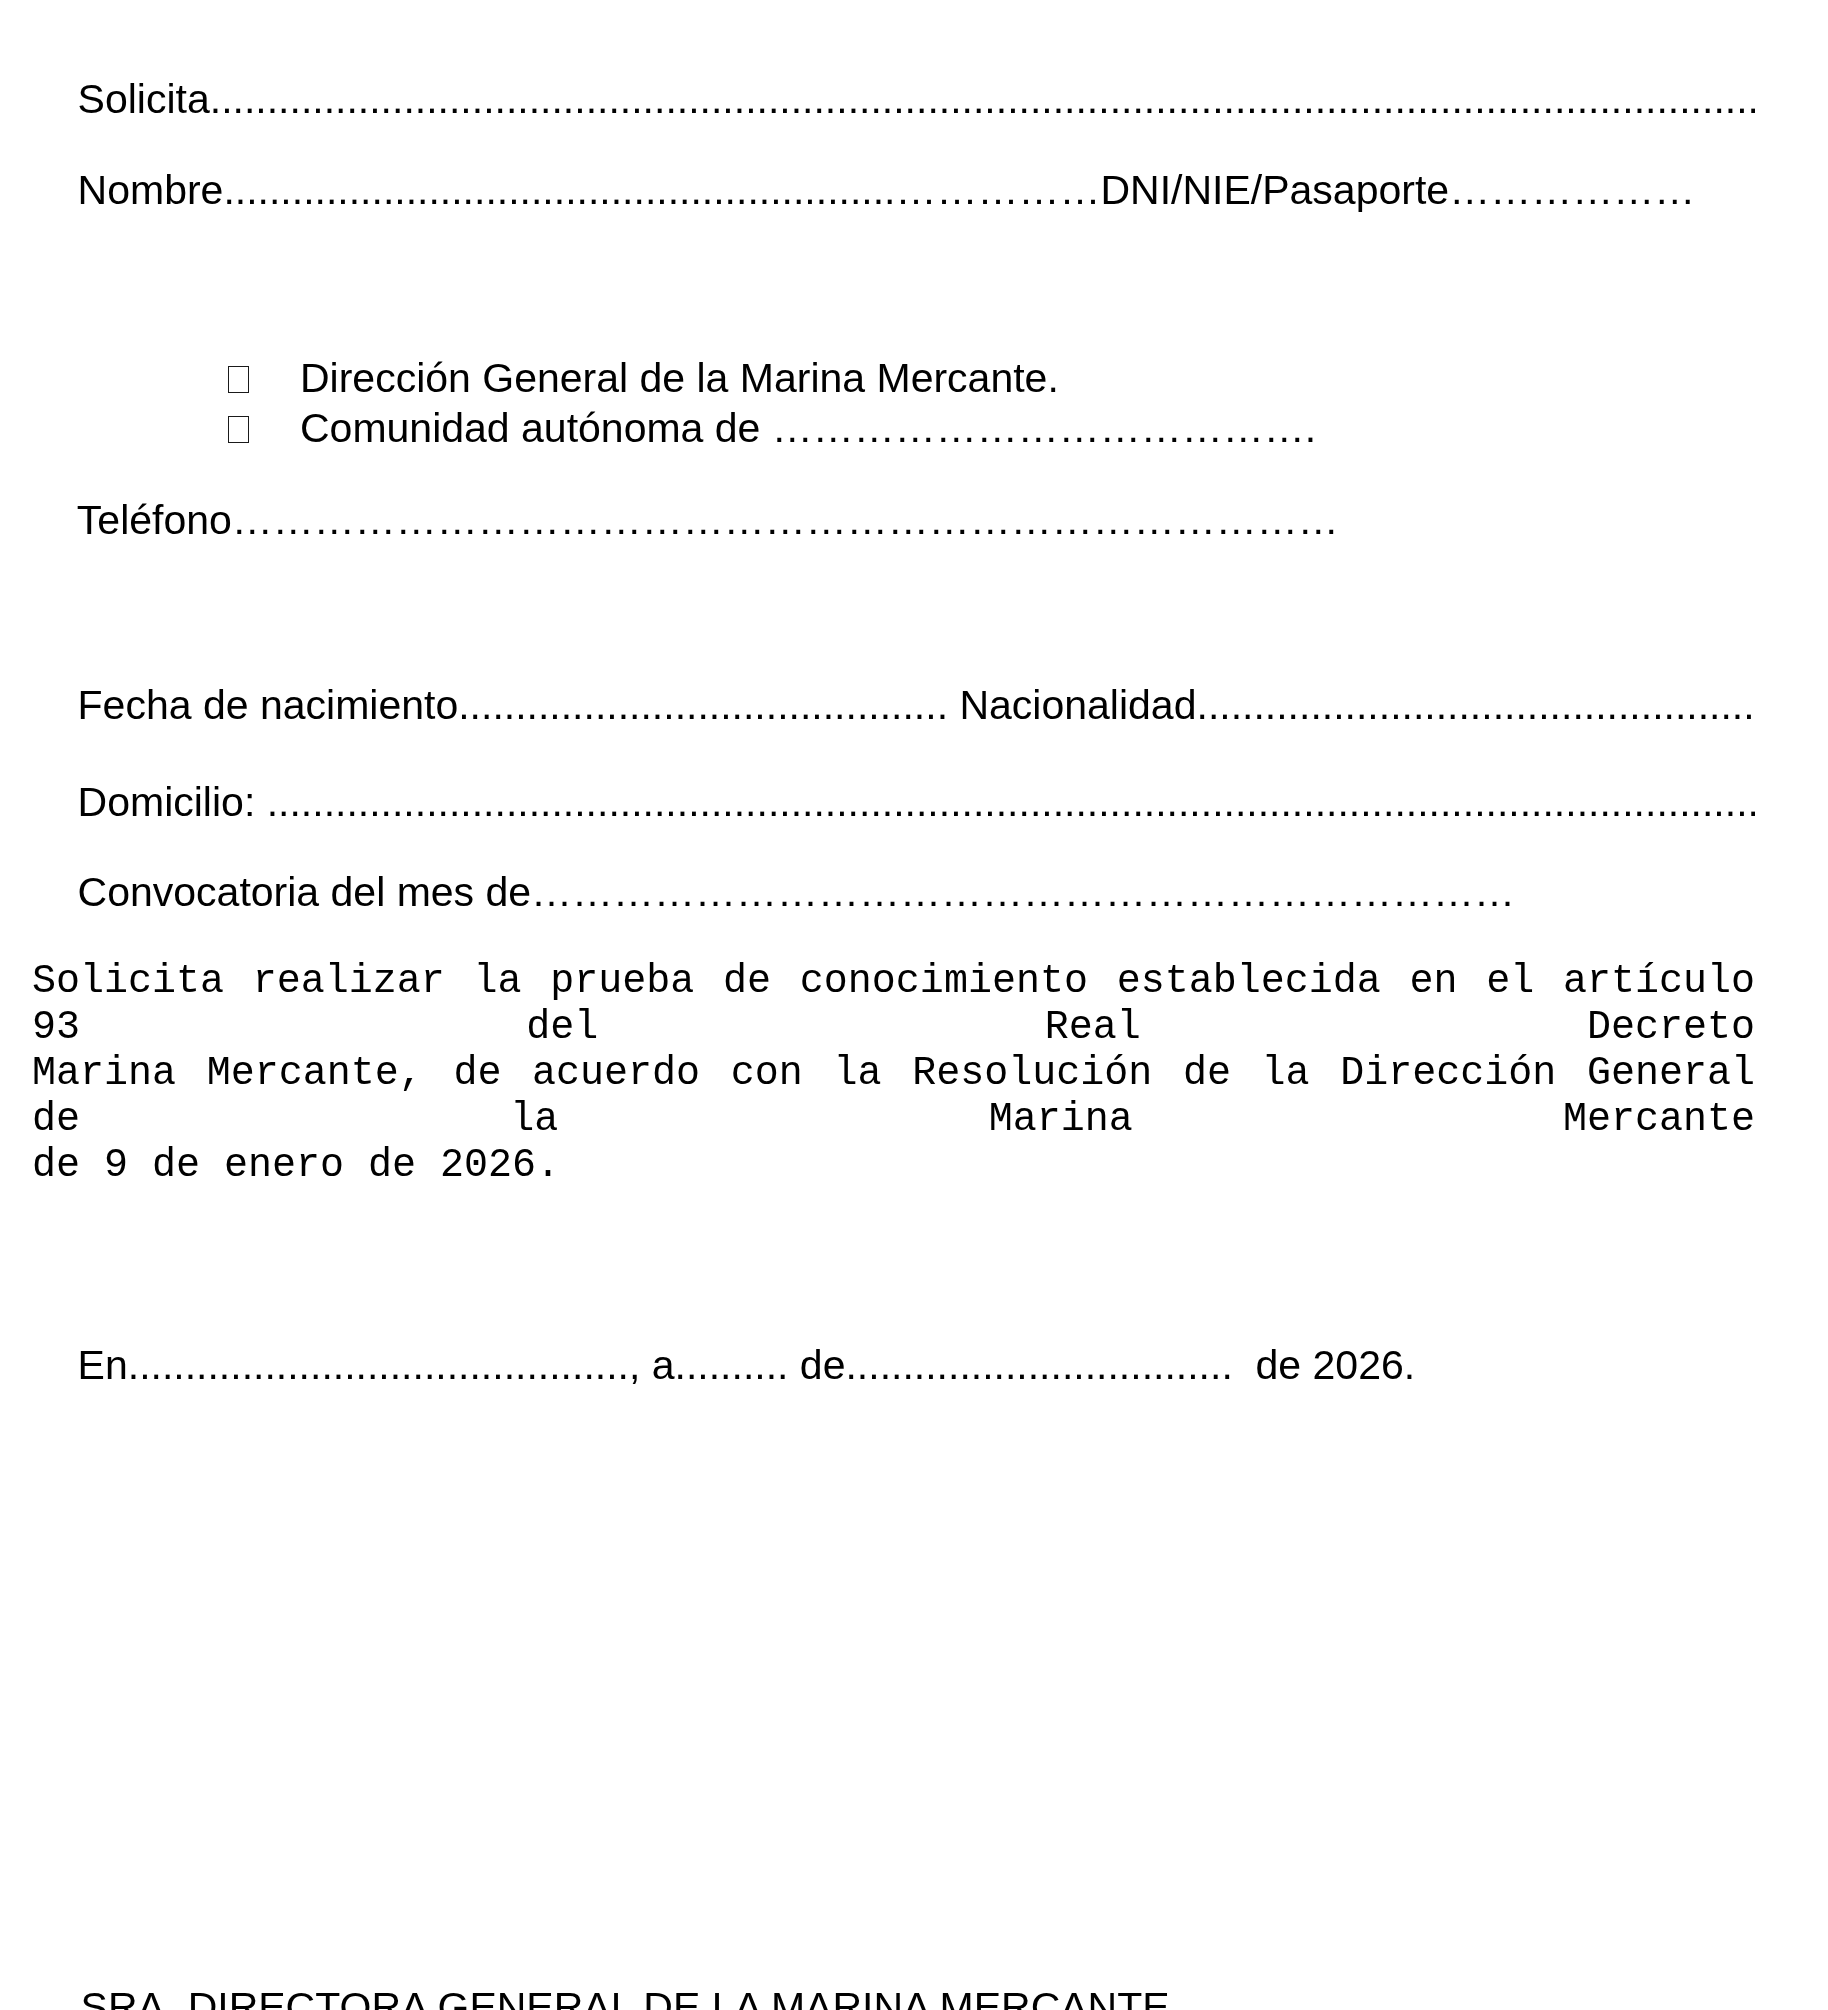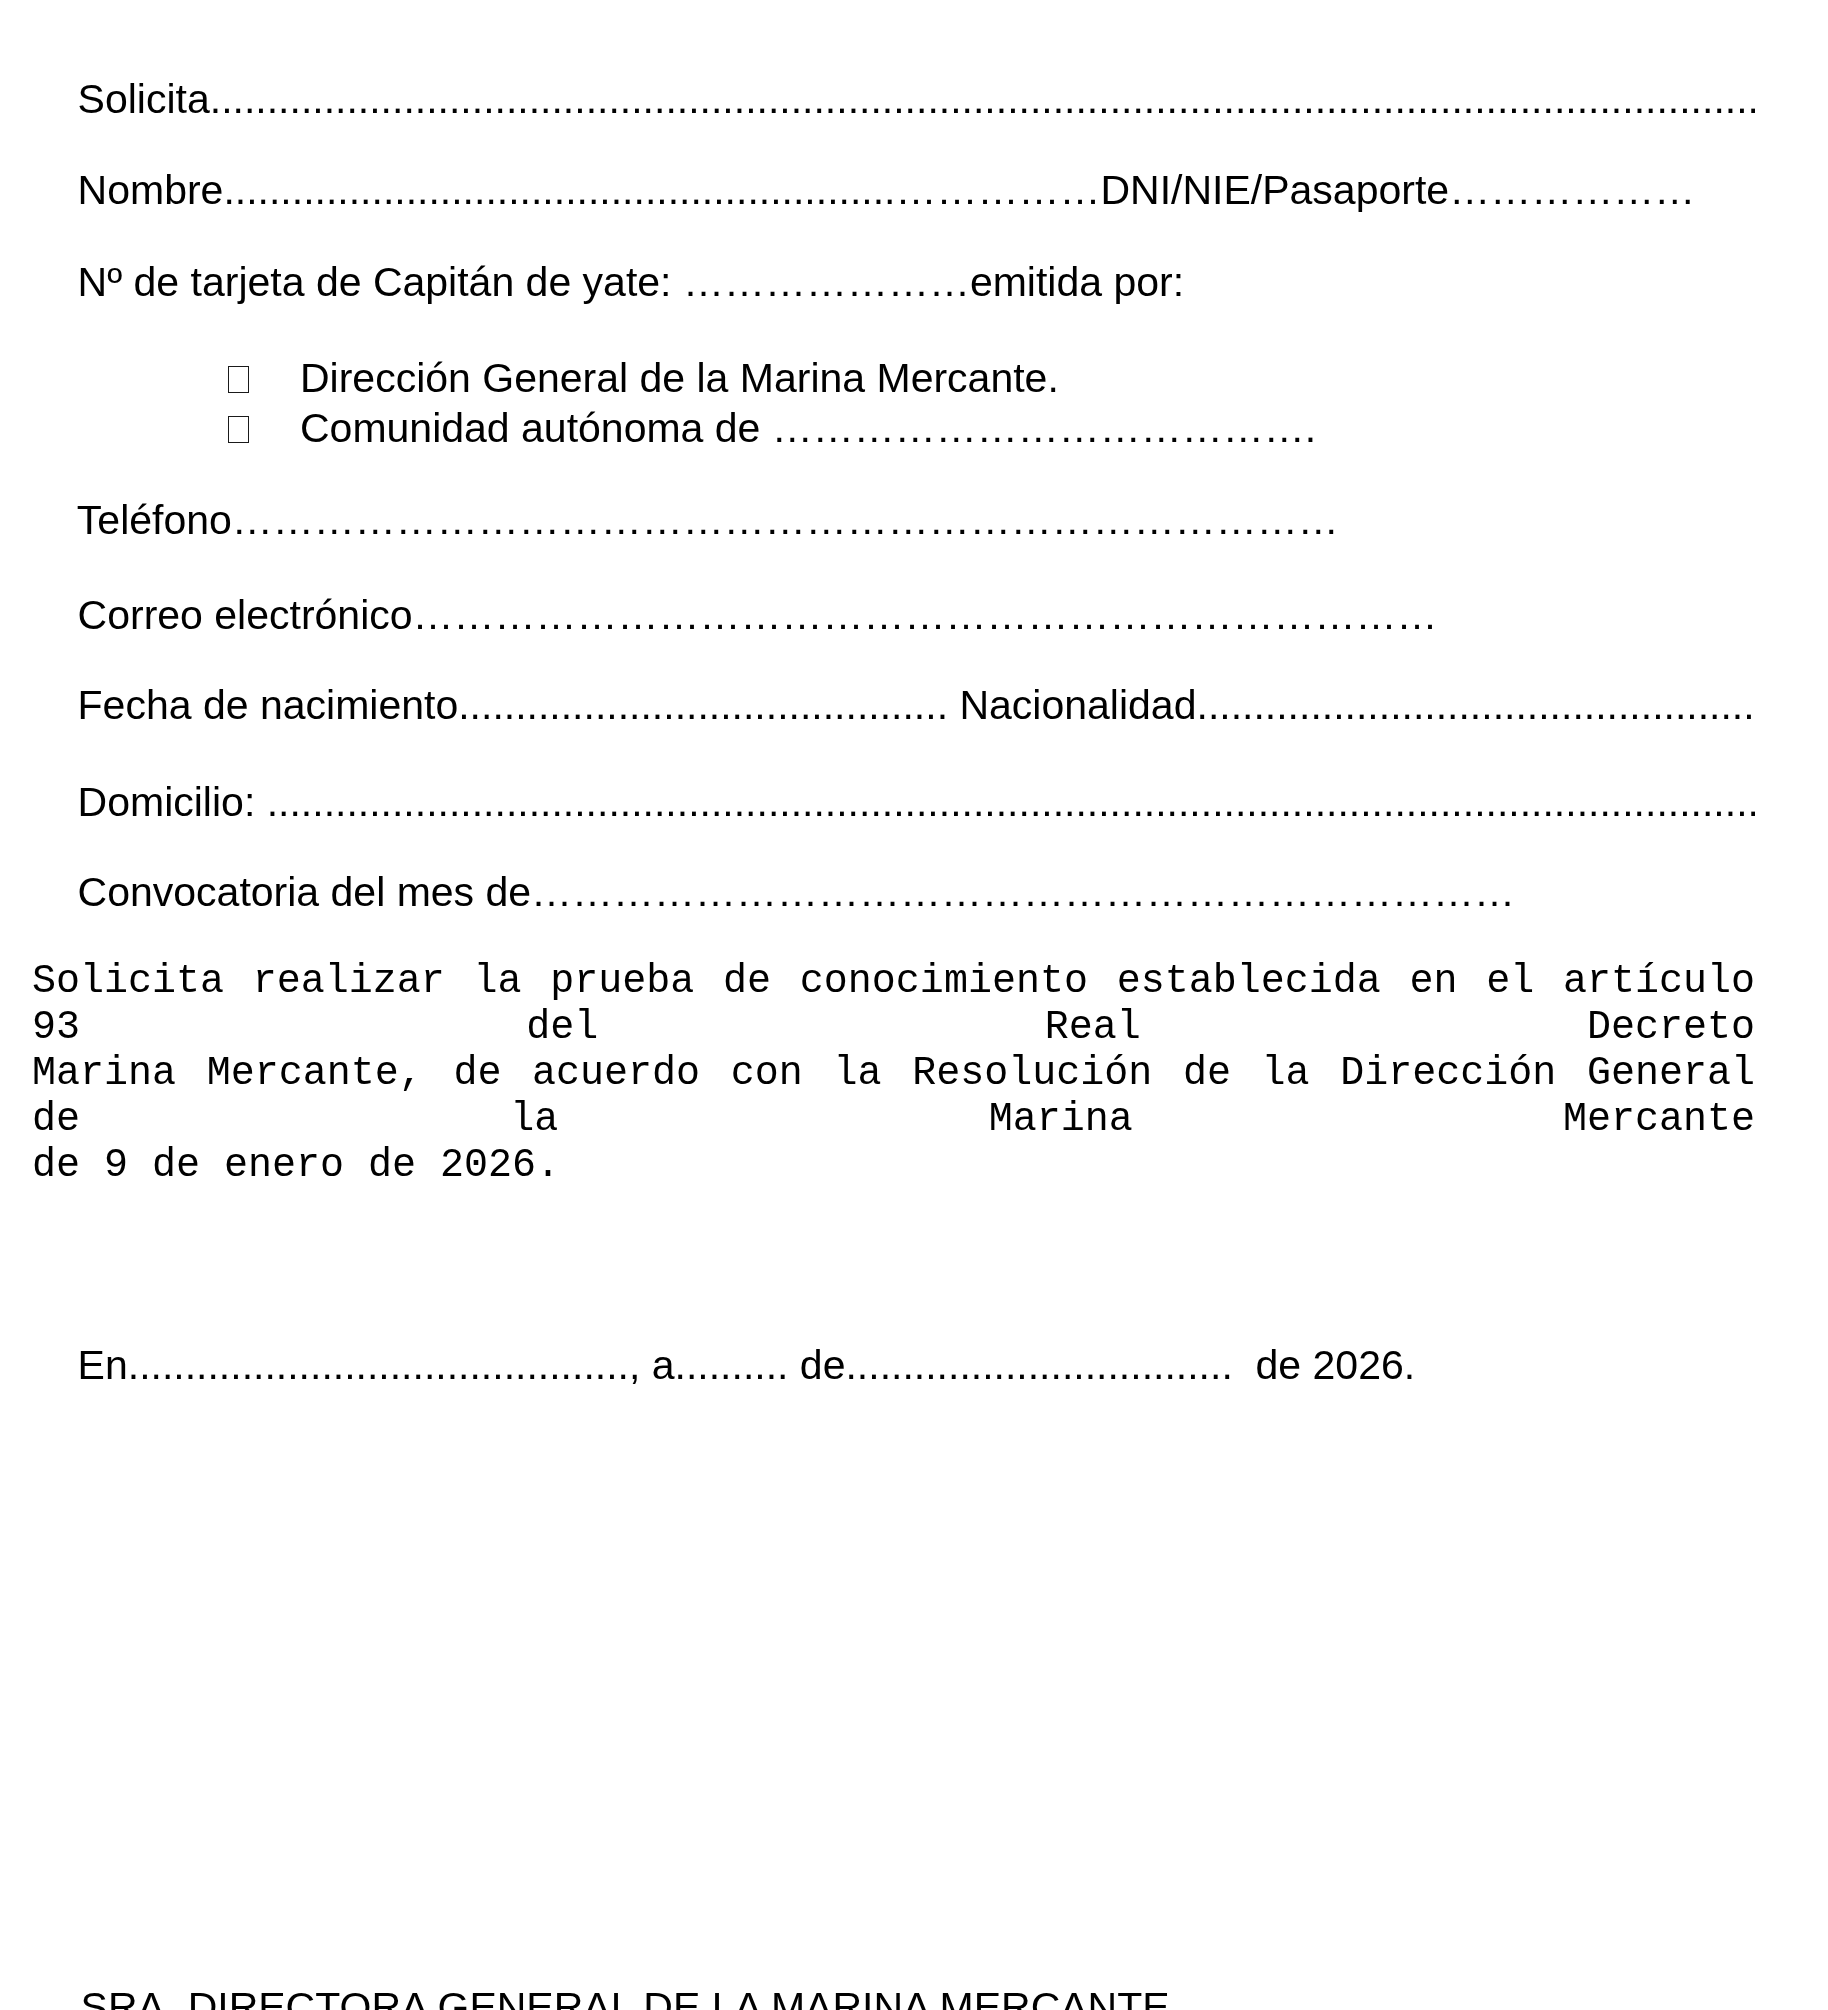--- a/index.html
+++ b/index.html
@@ -47,39 +47,33 @@
 <div class="page">
 
   <div class="line" style="top:24px">
     <span>Solicita</span><span>..............................................................................................................................................</span>
   </div>
 
   <div class="line" style="top:115px">
     <span>Nombre</span><span>...........................................................</span><span>……………</span><span>DNI/NIE/Pasaporte</span><span>………………</span>
   </div>
 
-  <div class="line" style="top:207px">
-    <span>Nº de tarjeta de Capitán de yate: </span><span>…………………</span><span>emitida por:</span>
-  </div>
 
   <div class="line chk-row" style="top:303px">
     <span class="chk-box"></span><span>Dirección General de la Marina Mercante.</span>
   </div>
 
   <div class="line chk-row" style="top:353px">
     <span class="chk-box"></span><span>Comunidad autónoma de </span><span>………………………………….</span>
   </div>
 
   <div class="line" style="top:445px">
     <span>Teléfono</span><span>………………………………………………………………………</span>
   </div>
 
-  <div class="line" style="top:540px">
-    <span>Correo electrónico</span><span>…………………………………………………………………</span>
-  </div>
 
   <div class="line" style="top:630px">
     <span>Fecha de nacimiento</span><span>...........................................</span><span> Nacionalidad</span><span>.......................................................</span>
   </div>
 
   <div class="line" style="top:727px">
     <span>Domicilio: </span><span>..............................................................................................................................................</span>
   </div>
 
   <div class="line" style="top:817px">

